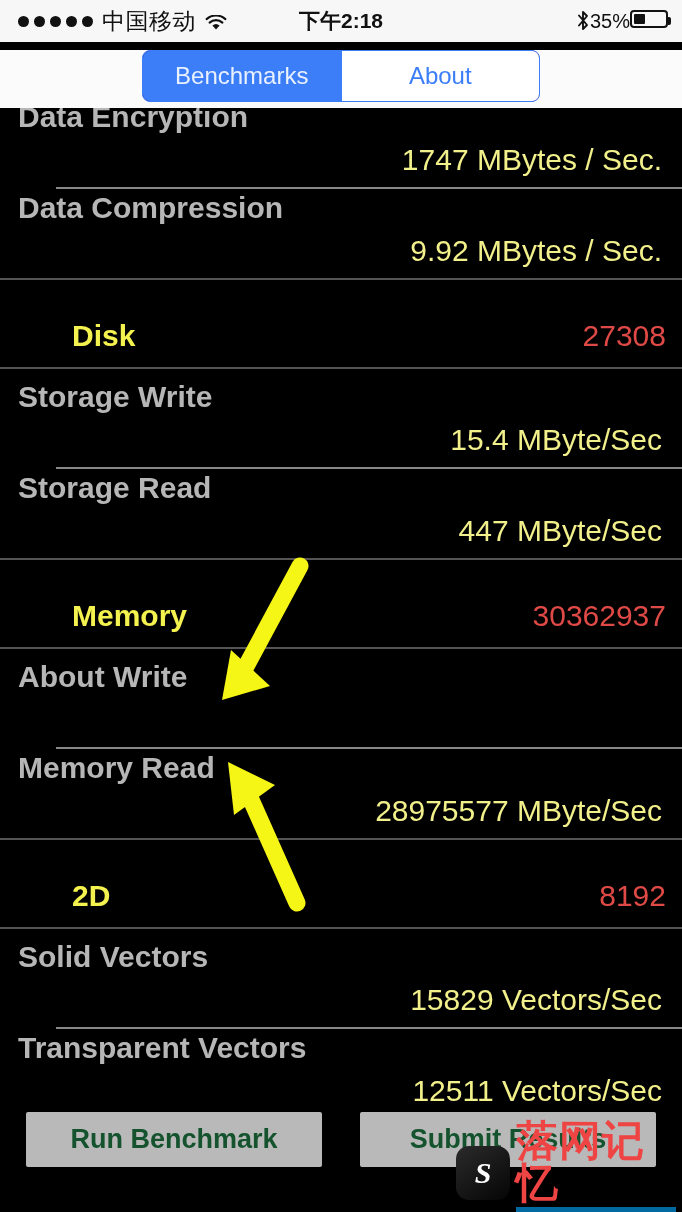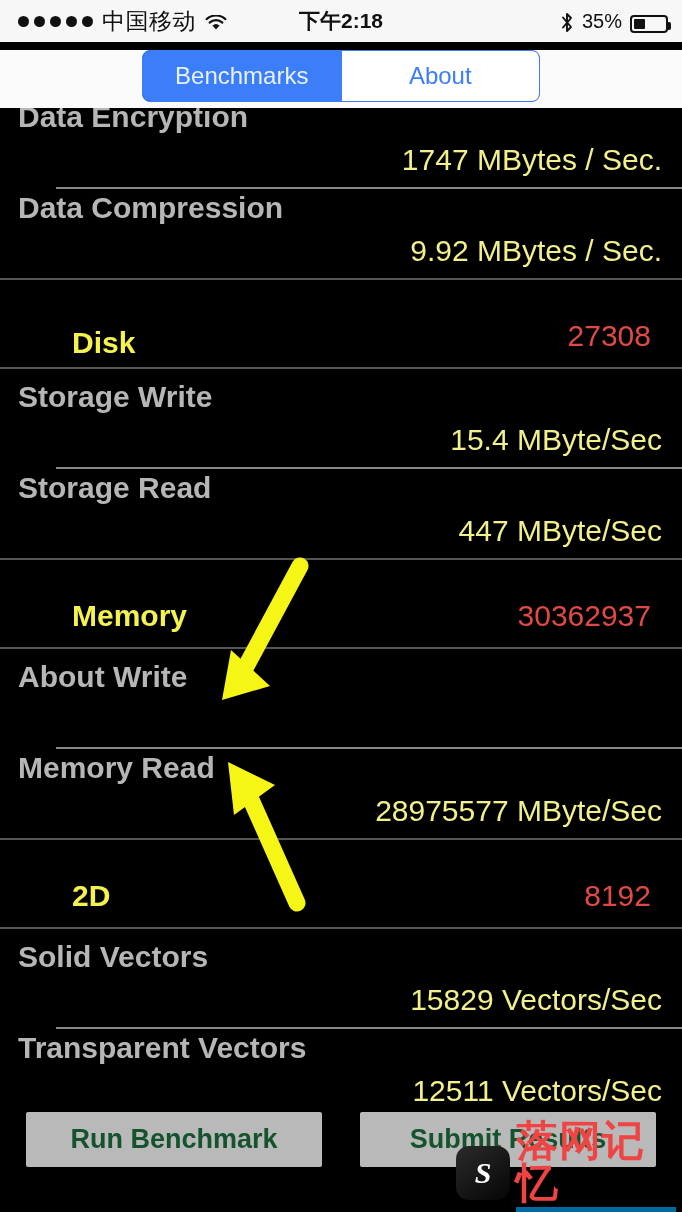--- a/index.html
+++ b/index.html
@@ -18,21 +18,21 @@
     background:#f7f7f7; color:#111;
     display:flex; align-items:center;
     font-size:20px; font-weight:700;
   }
   .sb-left{ position:absolute; left:18px; display:flex; align-items:center; gap:9px;}
   .dots{ display:flex; gap:5px; }
   .dot{ width:11px; height:11px; border-radius:50%; background:#111; display:block;}
   .carrier{ font-size:23px; font-weight:500; letter-spacing:.5px;}
   .wifi{ display:block; width:22px; height:16px; position:relative; }
   .sb-center{ position:absolute; left:0; width:682px; text-align:center; font-size:21px; font-weight:700;}
-  .sb-right{ position:absolute; right:14px; display:flex; align-items:flex-end; gap:8px;}
+  .sb-right{ position:absolute; right:14px; display:flex; align-items:flex-start; }
   .bt{ display:block; width:14px; height:21px;}
   .batt-pct{ font-size:20px; font-weight:500;}
   .batt{ position:relative; width:38px; height:18px; border:2px solid #111; border-radius:4px;}
   .batt::after{ content:""; position:absolute; right:-5px; top:5px; width:3px; height:8px;
     background:#111; border-radius:0 2px 2px 0;}
   .batt-fill{ position:absolute; left:2px; top:2px; bottom:2px; background:#111; border-radius:1px;}
 
   
   .segwrap{ position:absolute; top:50px; left:0; width:682px; height:58px;
     background:#fbfbfb; display:flex; justify-content:center; align-items:flex-start;}
@@ -66,21 +66,21 @@
   .value{
     position:absolute; right:20px;
     color:#f2f08a; font-size:30px; font-weight:400;
     white-space:nowrap; text-align:right;
   }
   .hdr-label{
     position:absolute; left:72px;
     color:#f4f24e; font-size:30px; font-weight:700;
   }
   .hdr-score{
-    position:absolute; right:31px;
+    position:absolute; right:16px;
     color:#e04a46; font-size:30px; font-weight:400;
   }
 
   
   .arrows{ position:absolute; top:0; left:0; width:682px; height:1212px;
     pointer-events:none; }
 
   
   .btnbar{ position:absolute; left:0; bottom:45px; width:682px; height:55px; }
   .btn{
@@ -164,21 +164,21 @@
       <span class="sep-ind" style="top:79px;"></span>
     </div>
 
     <div class="row">
       <span class="label" style="top:83px;">Data Compression</span>
       <span class="value" style="top:126px;">9.92 MBytes / Sec.</span>
       <span class="sep-full" style="top:170px;"></span>
     </div>
 
     <div class="row">
-      <span class="hdr-label" style="top:218px;">Disk</span>
+      <span class="hdr-label" style="top:211px;">Disk</span>
       <span class="hdr-score" style="top:211px;">27308</span>
       <span class="sep-full" style="top:259px;"></span>
     </div>
 
     <div class="row">
       <span class="label" style="top:272px;">Storage Write</span>
       <span class="value" style="top:315px;">15.4 MByte/Sec</span>
       <span class="sep-ind" style="top:359px;"></span>
     </div>
 

